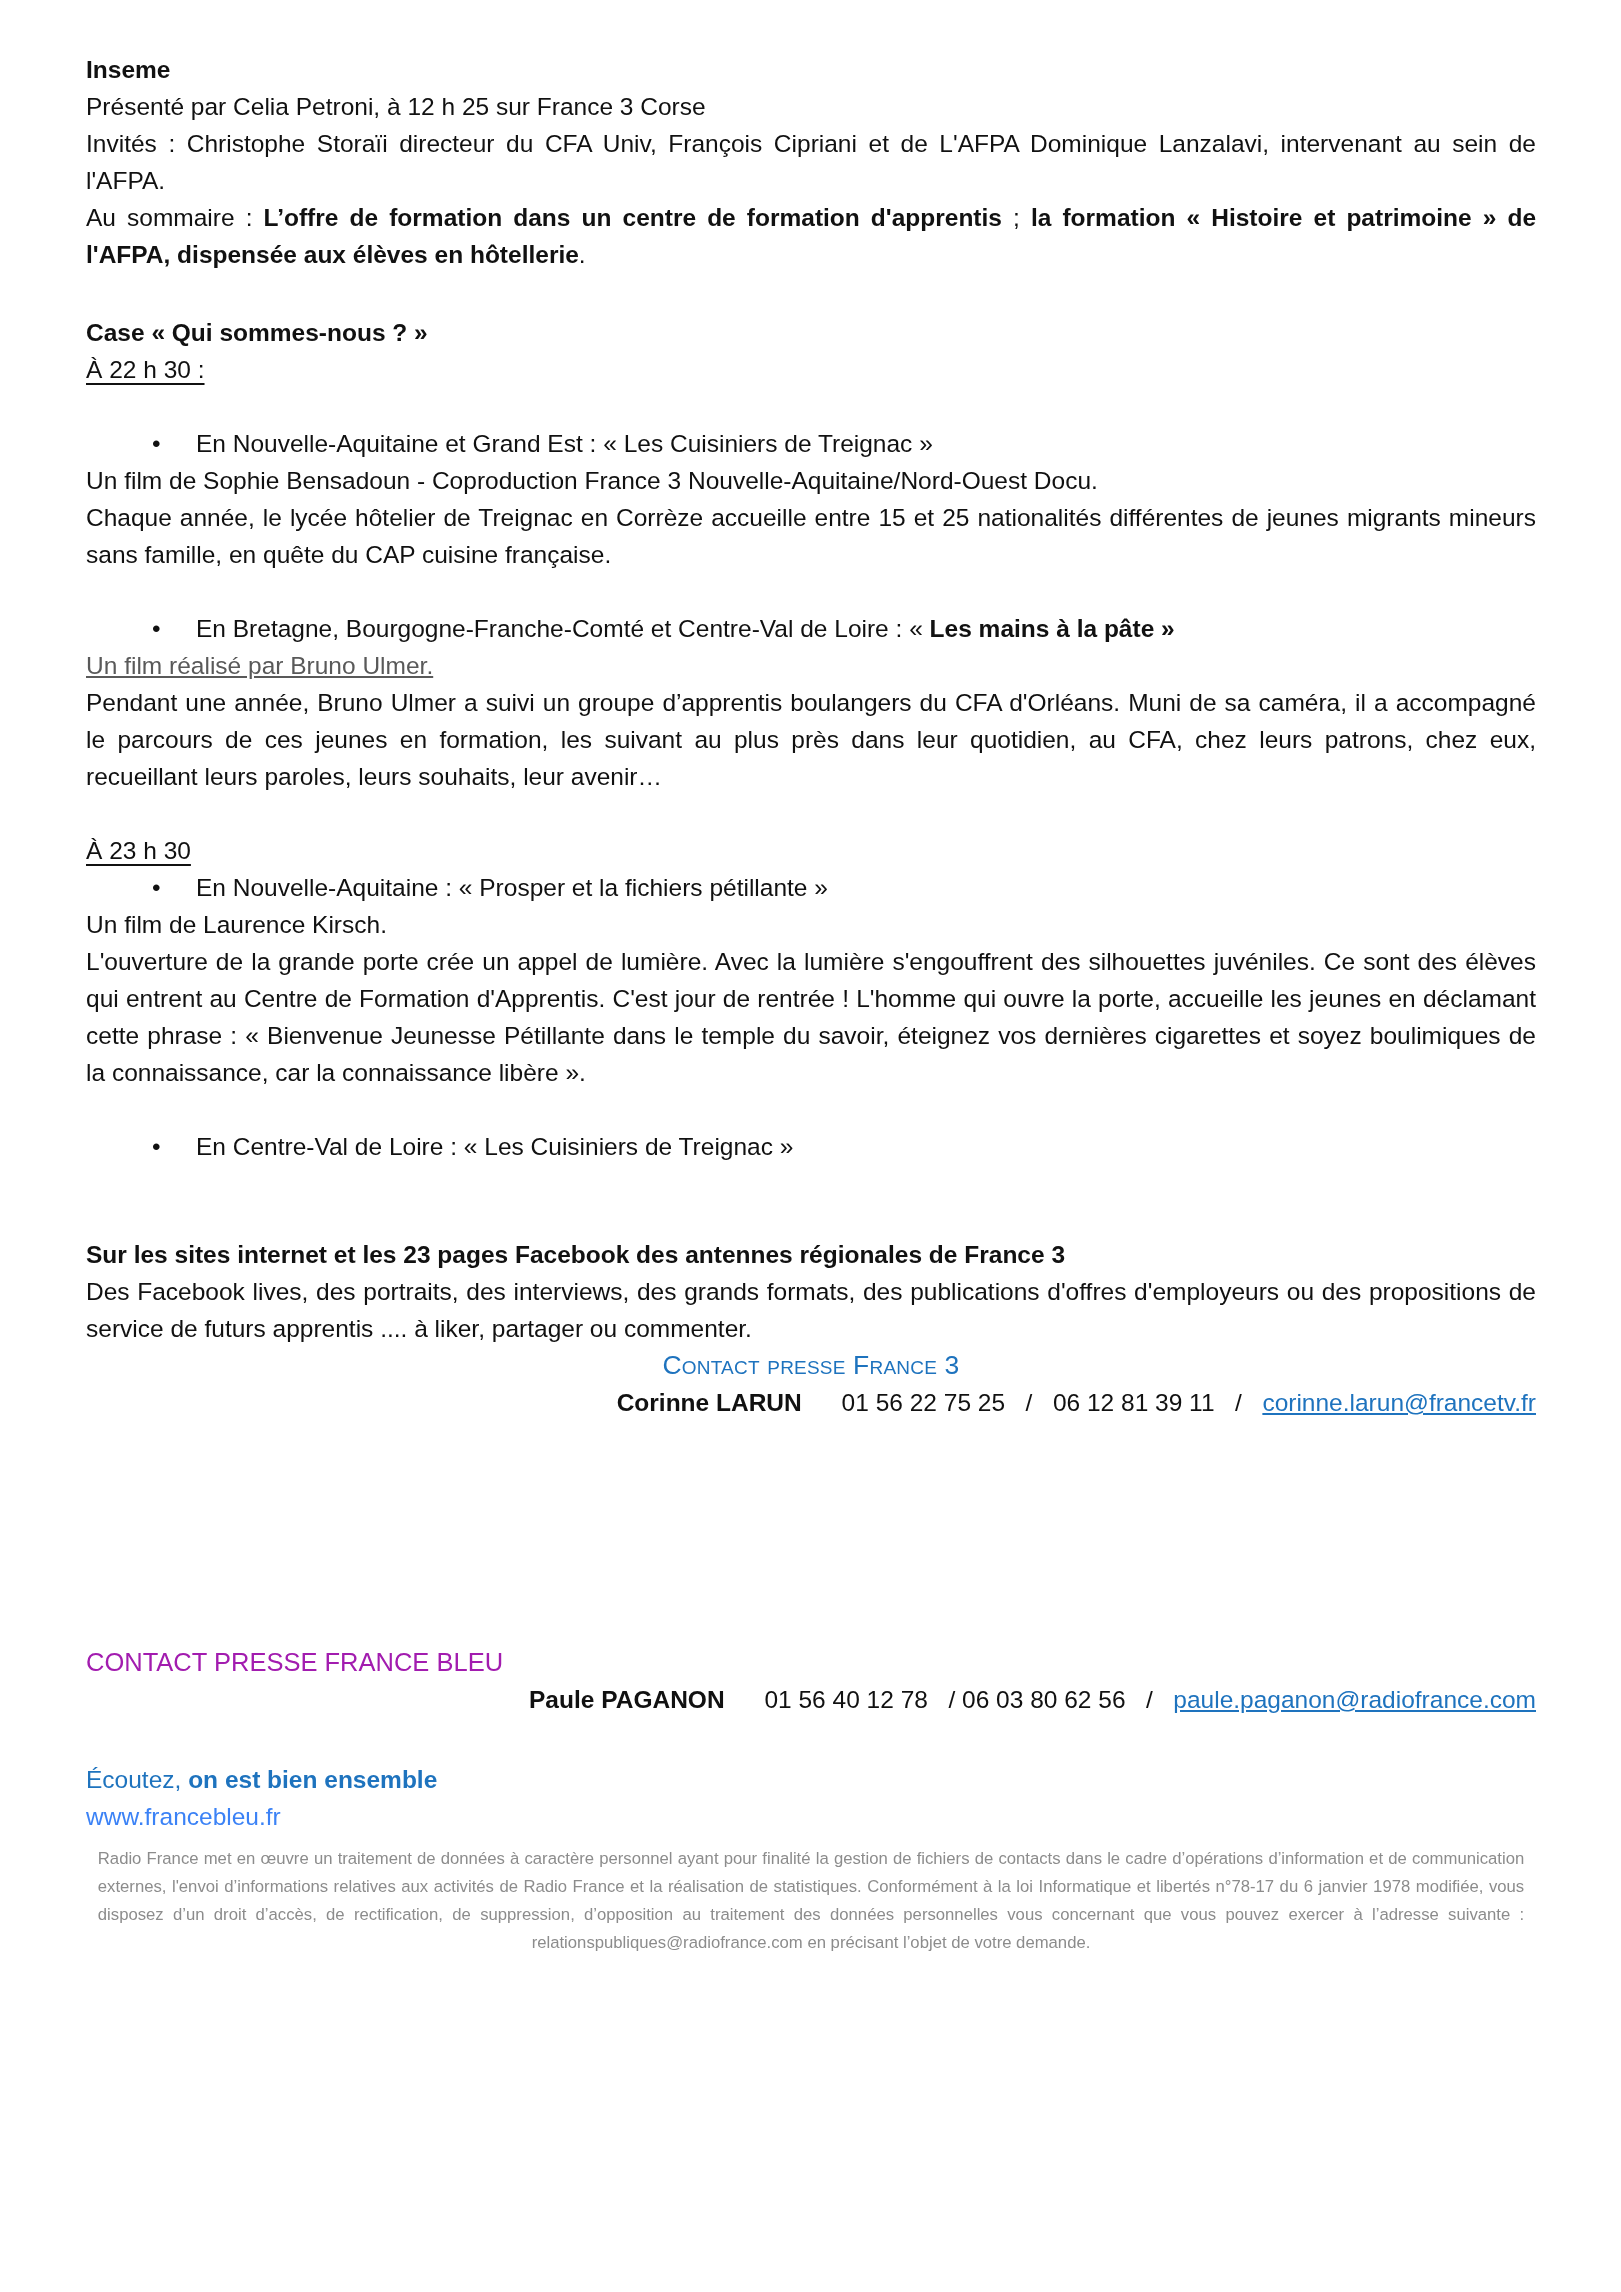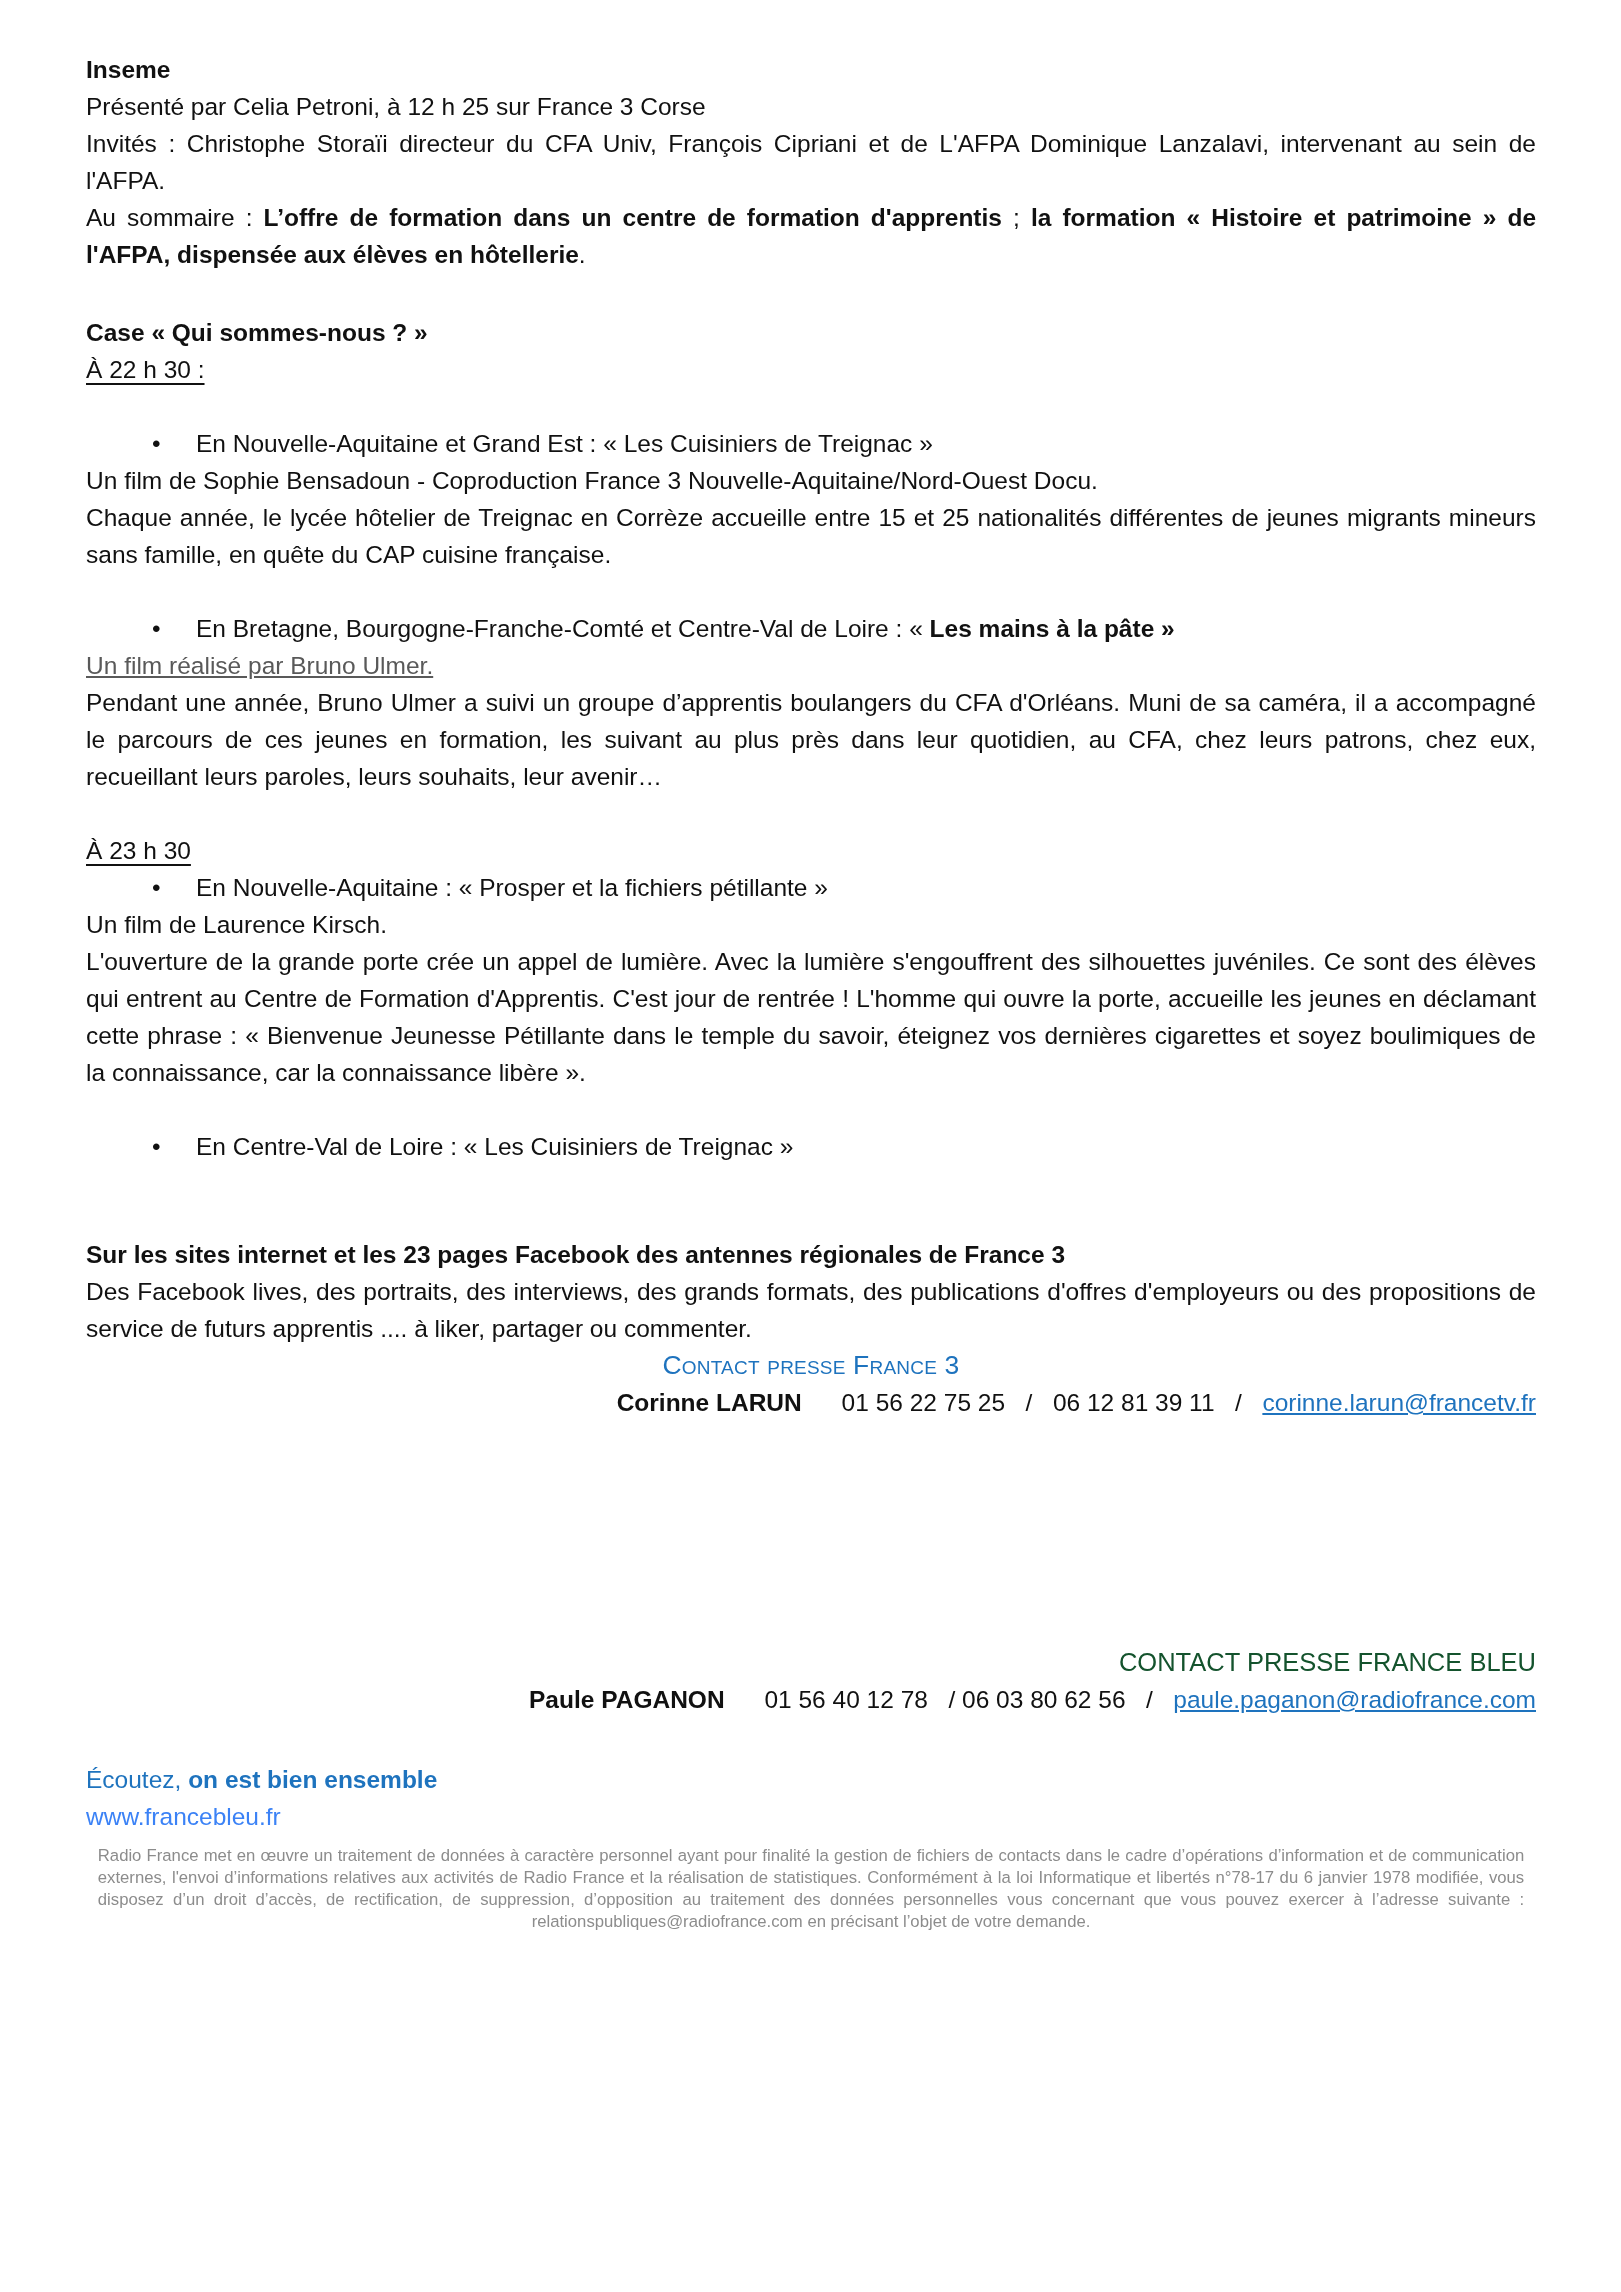--- a/index.html
+++ b/index.html
@@ -27,37 +27,37 @@
   .bullet-row { position: relative; padding-left: 110px; margin-top: 37px; }
   .bullet-glyph { position: absolute; left: 66px; top: 0; }
   .contact-heading-f3 {
     text-align: center;
     color: #1e73be;
     font-variant: small-caps;
     font-size: 26.5px;
     letter-spacing: 0.2px;
   }
   .contact-heading-fb {
-    text-align: right;
-    color: #14532d;
+    text-align: left;
+    color: #a21caf;
     font-size: 25.5px;
     margin-top: 223px;
   }
   .contact-line { text-align: right; }
   .contact-line .name { font-weight: bold; margin-right: 33px; }
   .contact-line .phone { margin-right: 13.7px; }
   .contact-line .slash { margin-right: 13.7px; }
   .link { color: #1e73be; text-decoration: underline; cursor: pointer; }
   .bleu-tagline { margin-top: 43px; color: #1e73be; }
   .bleu-url { color: #3b82f6; font-weight: normal; cursor: pointer; }
   .legal {
     margin-top: 9.8px;
     padding: 0 11.8px;
     font-size: 16.7px;
-    line-height: 22px;
+    line-height: 28px;
     color: #8c8c8c;
     text-align: justify;
     text-align-last: center;
   }
 </style>
 </head>
 <body>
 
 <div class="page">
 

